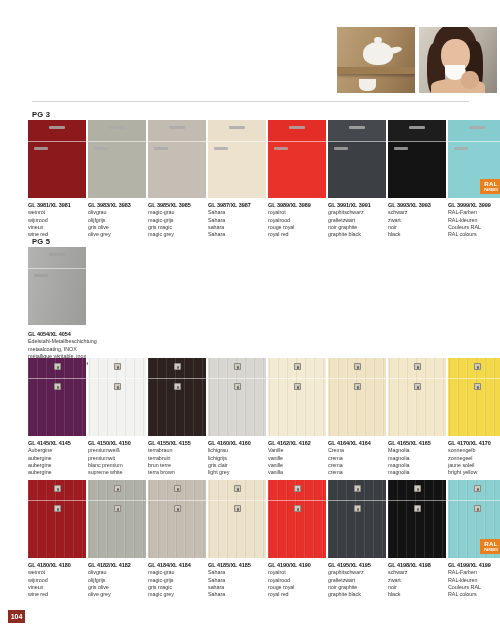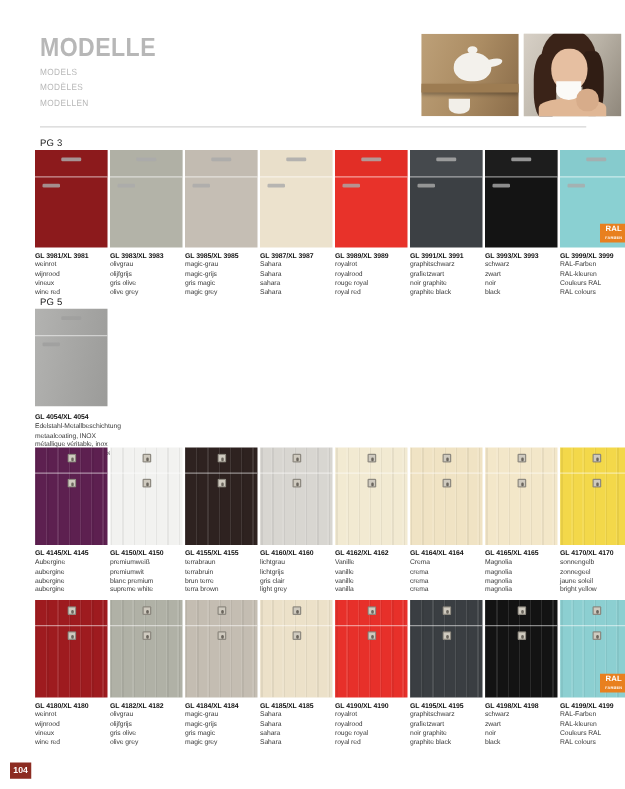--- a/index.html
+++ b/index.html
@@ -48,21 +48,21 @@
   .pw-face { position:absolute; left:22px; top:12px; width:29px; height:34px; background:#e6bfa1; border-radius:46% 46% 50% 50%; }
   .pw-neck { position:absolute; left:29px; top:42px; width:15px; height:14px; background:#ddb394; }
   .pw-shoulder { position:absolute; left:12px; top:52px; width:54px; height:18px; background:#e0b795; border-radius:40% 40% 0 0; }
   .pw-cup { position:absolute; left:26px; top:38px; width:20px; height:15px; background:#fbfaf7; border-radius:0 0 50% 50%; }
   .pw-hand { position:absolute; left:42px; top:44px; width:18px; height:18px; background:#d7ac8a; border-radius:46%; }
 
   .header-rule { position: absolute; left: 32px; top: 101px; width: 437px; height: 1px; background: #d5d5d5; }
 
   
   .pg-label {
-    position: absolute; font-size: 7.6px; font-weight: normal; color: #1a1a1a;
+    position: absolute; font-size: 7.6px; font-weight: bold; color: #1a1a1a;
     letter-spacing: .2px;
   }
 
   
   .grid { position: absolute; display: flex; gap: 0; }
   .cell { width: 60px; }
   .swatch {
     width: 58px; height: 78px; position: relative; overflow: hidden;
     border: 0; display: block;
   }
@@ -148,26 +148,20 @@
     color: #ffffff; font-size: 7px; font-weight: bold;
     display: flex; align-items: center; justify-content: center;
   }
 </style>
 </head>
 <body>
 
 <div class="page">
 
   <div class="header">
-    <div class="title-block">
-      <div class="title-main">MODELLE</div>
-      <div class="title-sub">MODELS</div>
-      <div class="title-sub">MODÈLES</div>
-      <div class="title-sub">MODELLEN</div>
-    </div>
 
     <div class="header-photos">
       <div class="photo photo-teapot">
         <div class="tp-wall"></div>
         <div class="tp-shelf"></div>
         <div class="tp-pot"></div>
         <div class="tp-spout"></div>
         <div class="tp-cup"></div>
       </div>
       <div class="photo photo-woman">

